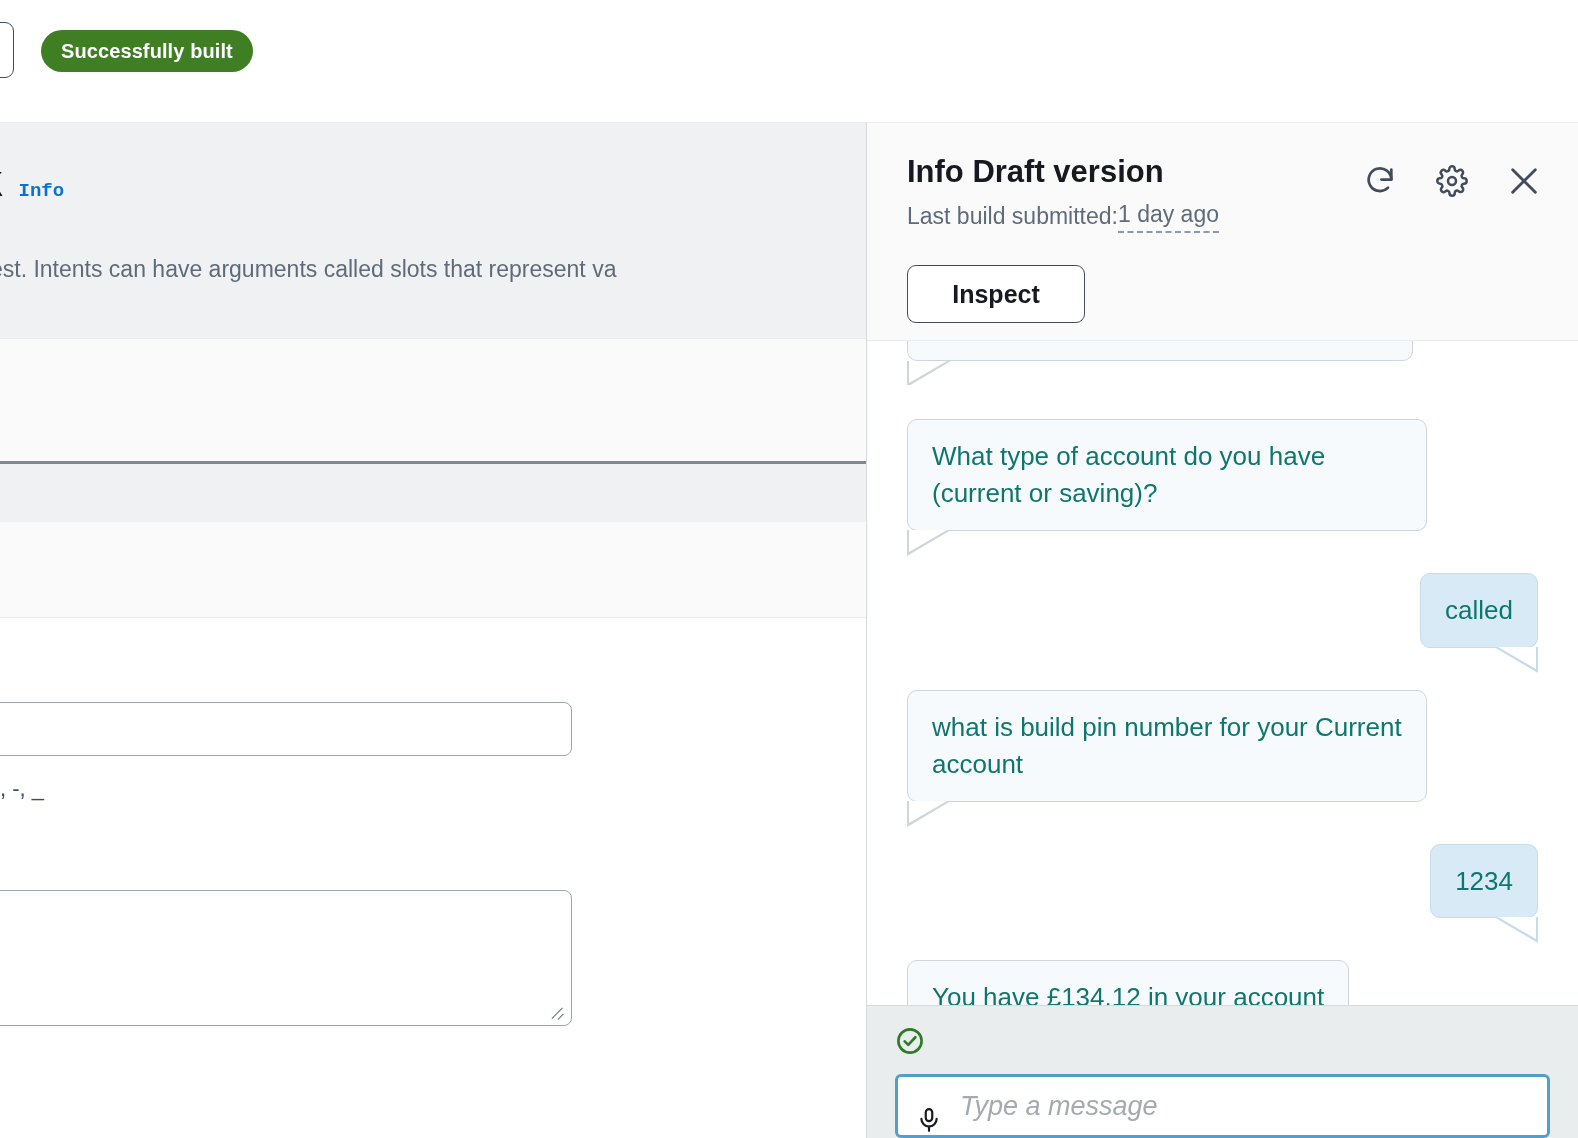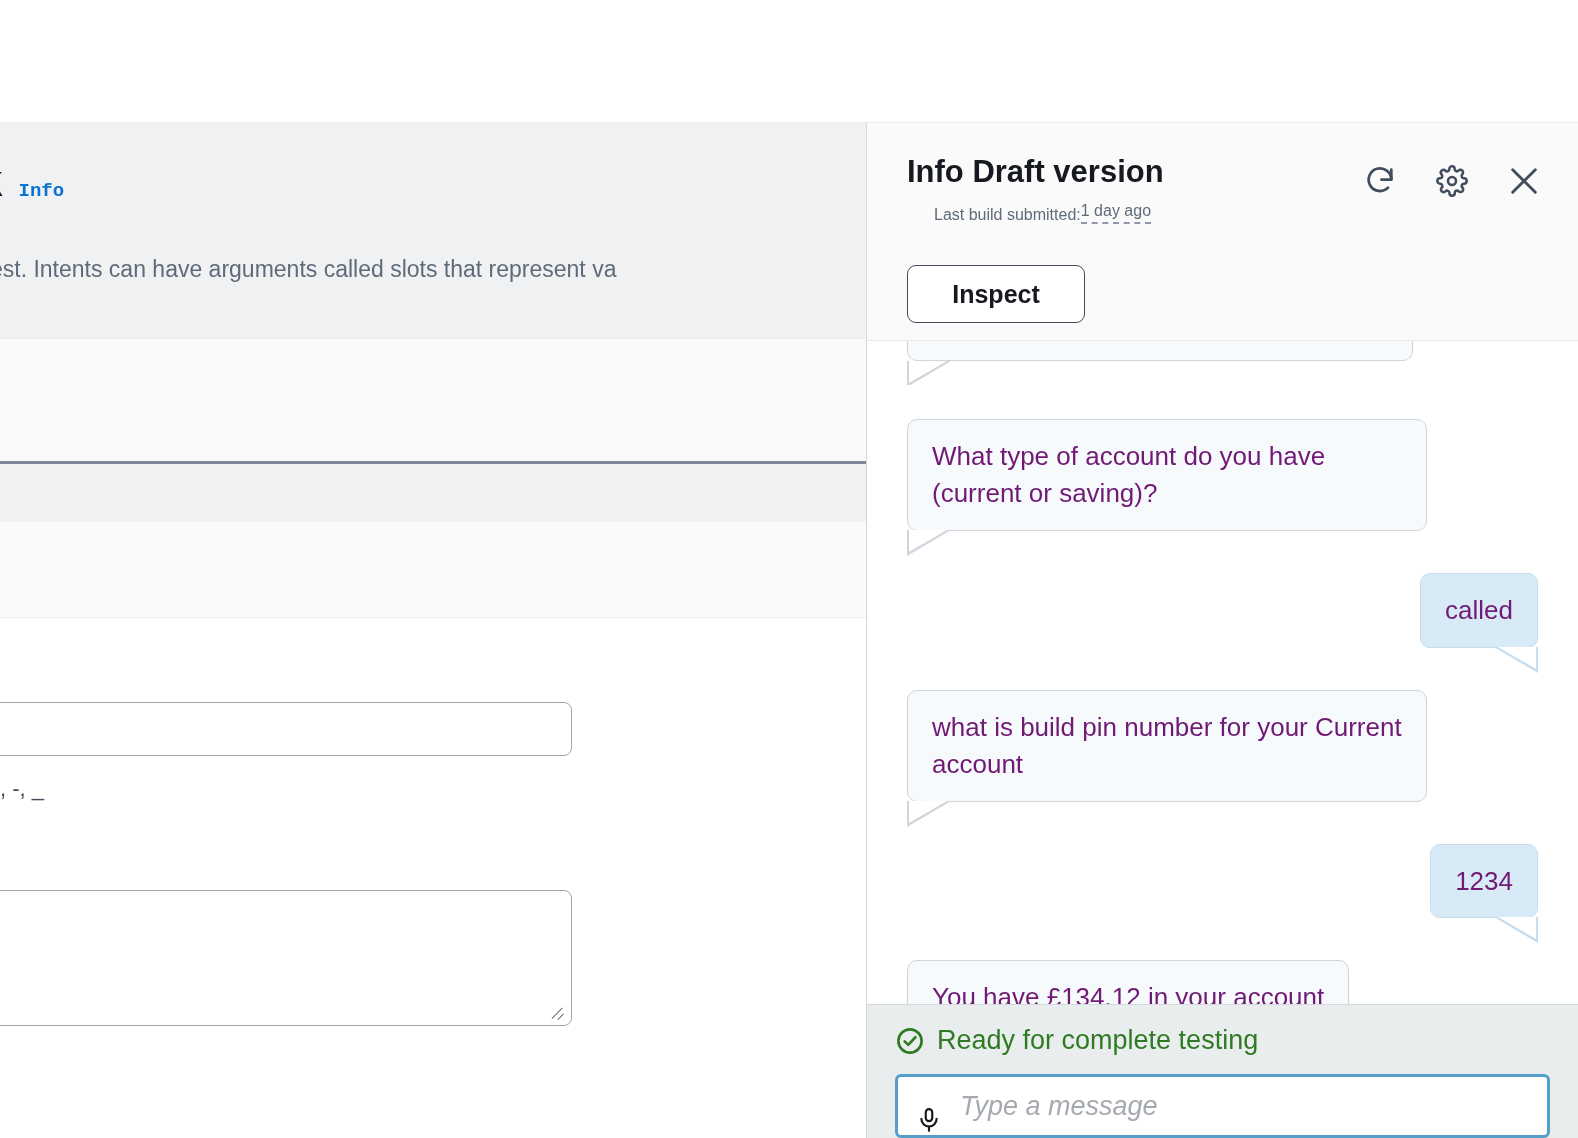--- a/index.html
+++ b/index.html
@@ -226,26 +226,25 @@
   }
   .panel-title {
     font-size: 31px;
     font-weight: 700;
     color: #16191f;
     margin: 0;
     line-height: 1.1;
   }
   .panel-sub {
     margin-top: 12px;
-    font-size: 16px;
+    font-size: 23px;
     color: #5f6b7a;
     display: flex;
-    align-items: flex-end;
+    align-items: center;
     line-height: 1.2;
-    margin-left: 27px;
   }
   .panel-sub .ts {
     color: #5f6b7a;
     border-bottom: 2px dashed #8d99a8;
     padding-bottom: 2px;
   }
   .panel-icons {
     position: absolute;
     right: 34px; top: 38px;
     display: flex;
@@ -290,21 +289,21 @@
   .msg-row.bot { justify-content: flex-start; }
   .msg-row.user { justify-content: flex-end; }
 
   .bubble {
     position: relative;
     max-width: 520px;
     padding: 18px 24px;
     border-radius: 10px;
     font-size: 26px;
     line-height: 1.42;
-    color: #701a75;
+    color: #0f766e;
   }
   .bubble.bot {
     background: #f7fafd;
     border: 1.4px solid #cfd5db;
   }
   .bubble.user {
     background: #d9eaf7;
     border: 1.4px solid #c6dced;
   }
   
@@ -422,20 +421,24 @@
   }
   .msg-input::placeholder { color: #a5aab0; font-style: italic; opacity: 1; }
 </style>
 </head>
 <body>
 
 <div id="app">
 
   <div id="left-pane">
 
+    <div class="topbar">
+      <div class="clipped-button"></div>
+      <div class="built-badge">Successfully built</div>
+    </div>
 
     <div class="info-band">
       <div class="info-title-row">
         <span class="info-title">k</span>
         <a class="info-link" href="#">Info</a>
       </div>
       <div class="info-desc">r's request. Intents can have arguments called slots that represent va</div>
     </div>
 
     <div class="white-band-1"></div>
@@ -515,21 +518,20 @@
     </div>
 
     <div class="panel-footer">
       <div class="status-row">
         <span style="display:flex;">
           <svg width="30" height="30" viewBox="0 0 24 24" fill="none" stroke="#2f7b23" stroke-width="2.1" stroke-linecap="round" stroke-linejoin="round">
             <circle cx="12" cy="12" r="9.3"></circle>
             <polyline points="7.7 12.3 10.6 15.1 16.3 9"></polyline>
           </svg>
         </span>
-        <span class="status-text">Ready for complete testing</span>
       </div>
 
       <div class="msg-input-wrap">
         <span class="mic-ico">
           <svg width="26" height="30" viewBox="0 0 24 24" fill="none" stroke="currentColor" stroke-width="2" stroke-linecap="round" stroke-linejoin="round">
             <rect x="9" y="2" width="6" height="11" rx="3"></rect>
             <path d="M5 11a7 7 0 0 0 14 0"></path>
             <line x1="12" y1="18" x2="12" y2="22"></line>
           </svg>
         </span>

